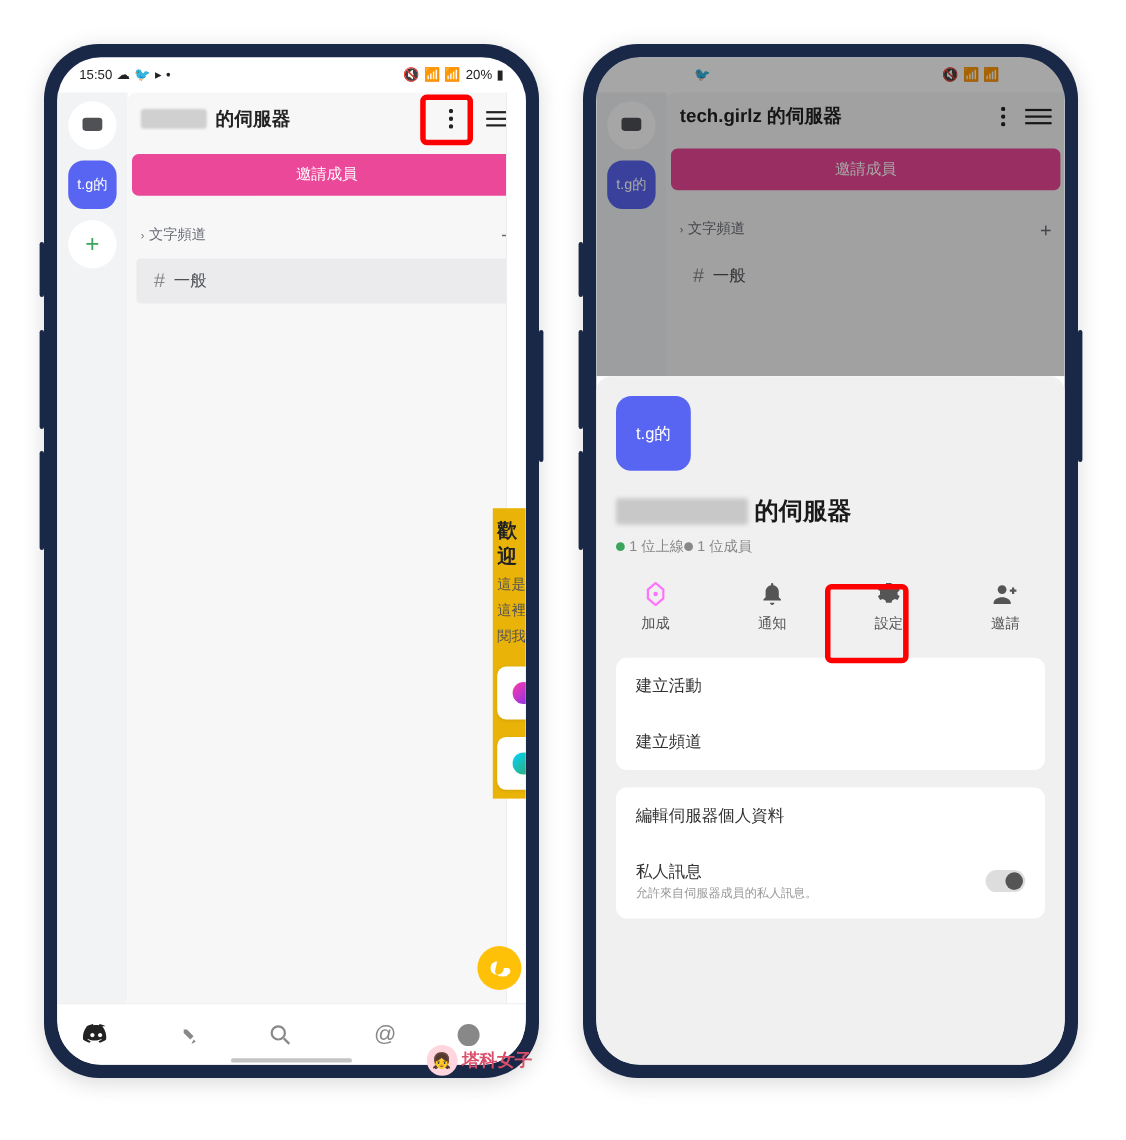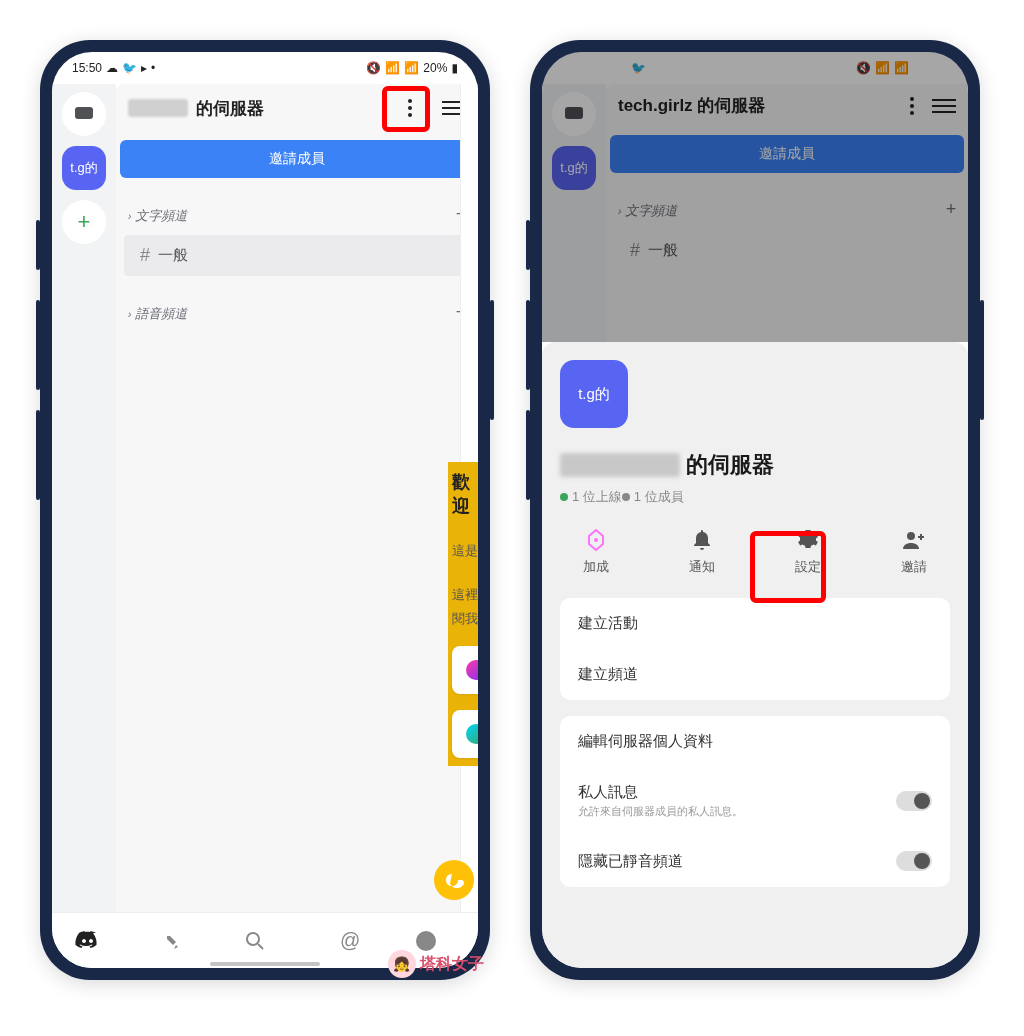--- a/index.html
+++ b/index.html
@@ -90,37 +90,36 @@
   position: absolute;
   border: 5px solid #ff0000;
   border-radius: 6px;
   pointer-events: none;
 }
 .menu-icon { width: 24px; display: flex; flex-direction: column; gap: 4px; }
 .menu-line { height: 2px; background: #222; }
 
 .invite-btn {
   margin: 8px 4px 18px;
-  background: #3b82f6;
+  background: #ec4899;
   color: #fff;
   text-align: center;
   padding: 10px;
   border-radius: 6px;
   font-size: 14px;
   font-weight: 500;
 }
 
 .cat-row {
   display: flex;
-  align-items: flex-end;
+  align-items: flex-start;
   justify-content: space-between;
   padding: 8px 12px;
   color: #6a6d75;
   font-size: 13px;
-  font-style: italic;
 }
 .cat-row .chev { font-size: 10px; margin-right: 4px; }
 .plus-sm { font-size: 18px; color: #6a6d75; }
 
 .channel-item {
   display: flex;
   align-items: center;
   padding: 10px 16px;
   margin: 2px 8px;
   background: #ebebed;
@@ -144,21 +143,21 @@
   position: absolute;
   right: 0;
   top: 378px;
   width: 30px;
   background: #eab308;
   padding: 8px 0 8px 4px;
   font-size: 18px;
   font-weight: 700;
   color: #222;
 }
-.peek-sm { font-size: 13px; font-weight: 400; color: #555; margin-top: 22px; line-height: 1.7; }
+.peek-sm { font-size: 13px; font-weight: 400; color: #555; margin-top: 2px; line-height: 1.7; }
 .peek-card { width: 48px; height: 48px; background: #fff; border-radius: 8px; margin-top: 16px; box-shadow: 0 1px 3px rgba(0,0,0,0.08); display:flex; align-items:center; justify-content:center;}
 .peek-blob { width: 20px; height: 20px; border-radius: 50%; }
 .fab { position: absolute; right: 4px; bottom: 12px; width: 40px; height: 40px; background: #ffc107; border-radius: 50%; display:flex;align-items:center;justify-content:center;color:#fff; font-size: 18px;}
 
 .bottom-nav {
   height: 56px;
   background: #fff;
   border-top: 1px solid #eee;
   display: flex;
   justify-content: space-around;
@@ -302,24 +301,20 @@
         <div class="cat-row">
           <span><span class="chev">›</span><span>文字頻道</span></span>
           <span class="plus-sm">+</span>
         </div>
 
         <div class="channel-item">
           <span class="hash">#</span>
           <span>一般</span>
         </div>
 
-        <div class="cat-row" style="margin-top:18px;">
-          <span><span class="chev">›</span><span>語音頻道</span></span>
-          <span class="plus-sm">+</span>
-        </div>
 
         <div class="content-strip"></div>
         <div class="content-peek">
           <div>歡迎</div>
           <div class="peek-sm">這是</div>
           <div class="peek-sm">這裡</div>
           <div class="peek-sm" style="margin-top:2px">閱我</div>
           <div class="peek-card">
               <div class="peek-blob" style="background:linear-gradient(135deg,#ff3ba7,#7b2ff7);"></div>
             </div>
@@ -482,24 +477,20 @@
 
       <div class="option-group" style="margin-top:16px;">
         <div class="option-item">編輯伺服器個人資料</div>
         <div class="option-item">
           <div>
             <div>私人訊息</div>
             <div class="option-sub">允許來自伺服器成員的私人訊息。</div>
           </div>
           <div class="toggle"></div>
         </div>
-        <div class="option-item">
-          <span>隱藏已靜音頻道</span>
-          <div class="toggle"></div>
-        </div>
       </div>
     </div>
 
   </div>
 </div>
 
 <div class="watermark">
   <div class="wm-avatar">👧</div>
   <span>塔科女子</span>
 </div>

